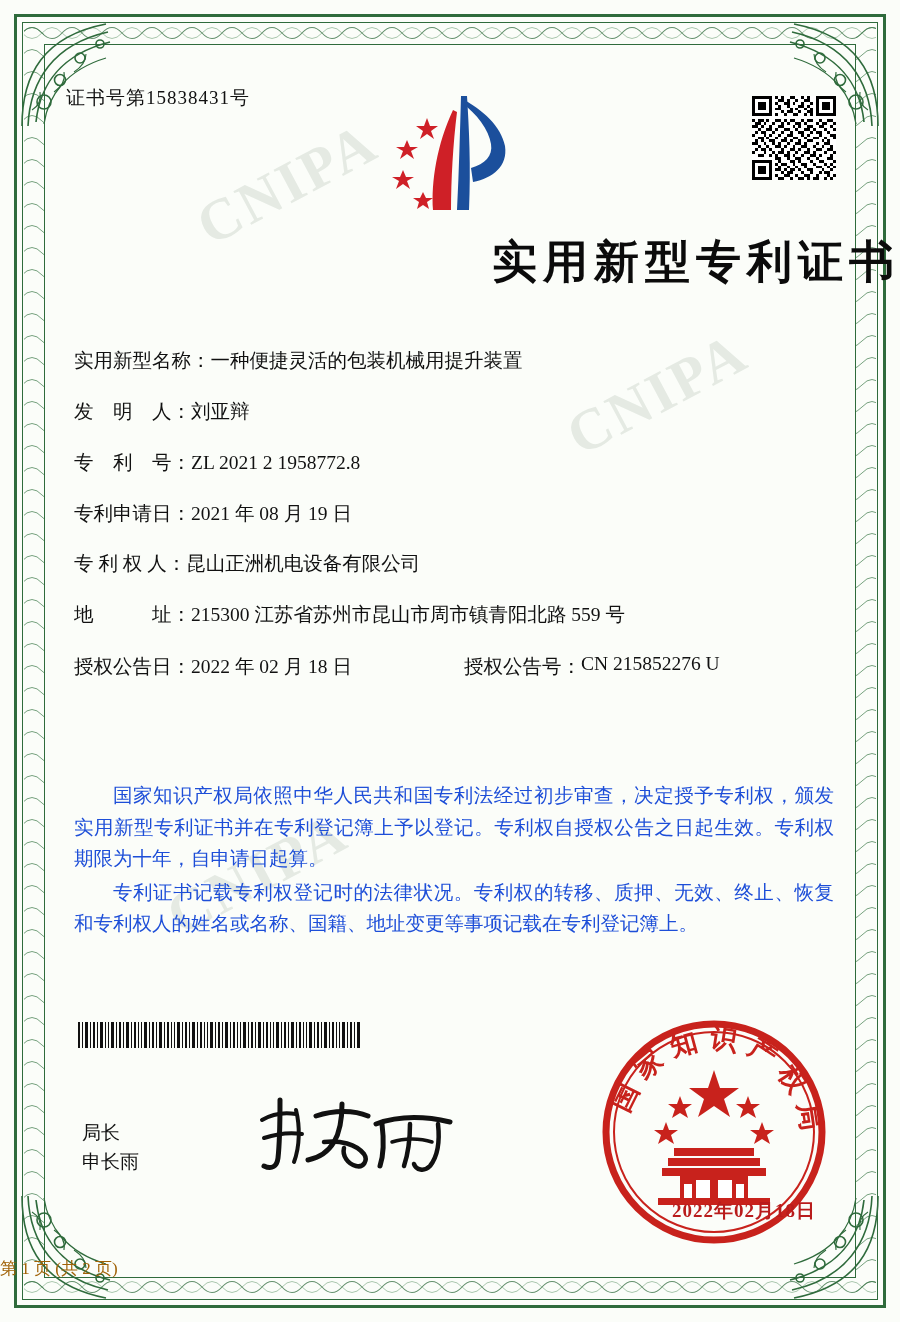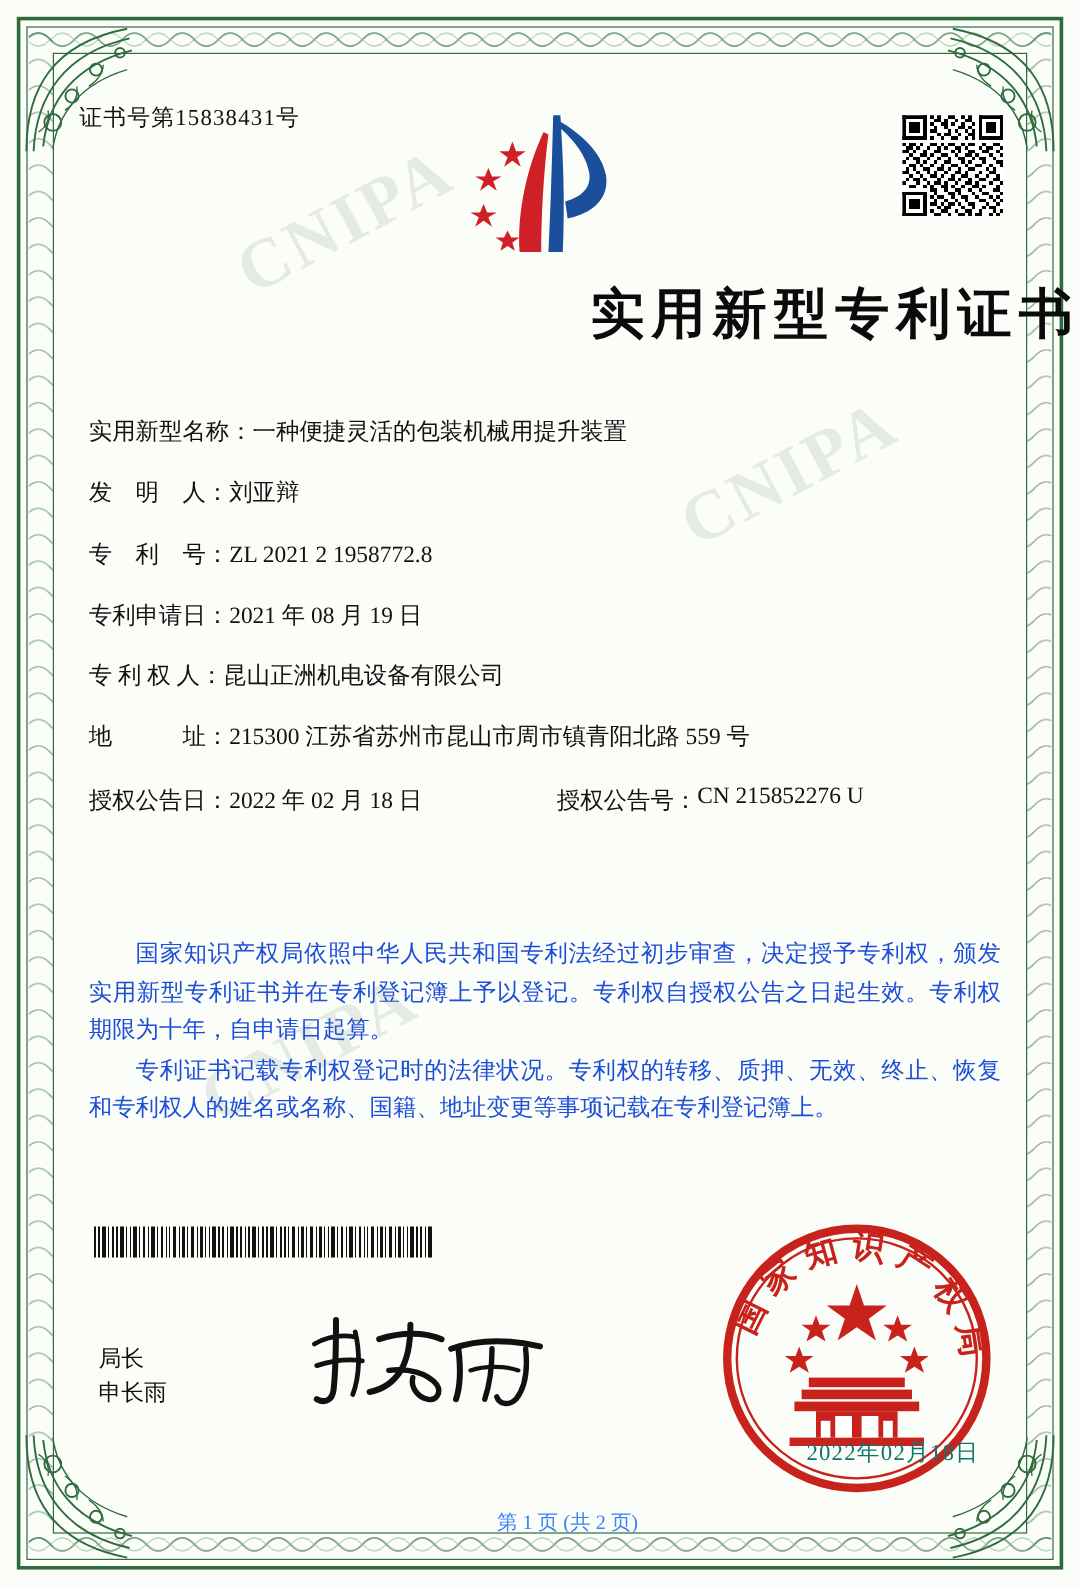--- a/index.html
+++ b/index.html
@@ -182,34 +182,33 @@
     right: 72px;
     top: 1018px;
     width: 228px;
     height: 228px;
   }
   .seal-date {
     position: absolute;
     right: 84px;
     top: 1198px;
     font-size: 19px;
-    color: #0f766e;
+    color: #b91c1c;
     letter-spacing: 1px;
-    font-weight: normal;
+    font-weight: bold;
   }
 
   
   .footer {
     position: absolute;
     left: 0; right: 0;
     bottom: 42px;
-    text-align: center;
+    text-align: left;
     font-size: 17px;
-    color: #3b82f6;
-    padding-left: 46px;
+    color: #a16207;
   }
 </style>
 </head>
 <body>
 
 <div class="page">
 
   <div class="border-outer"></div>
   <div class="border-mid"></div>
   <div class="border-inner"></div>

